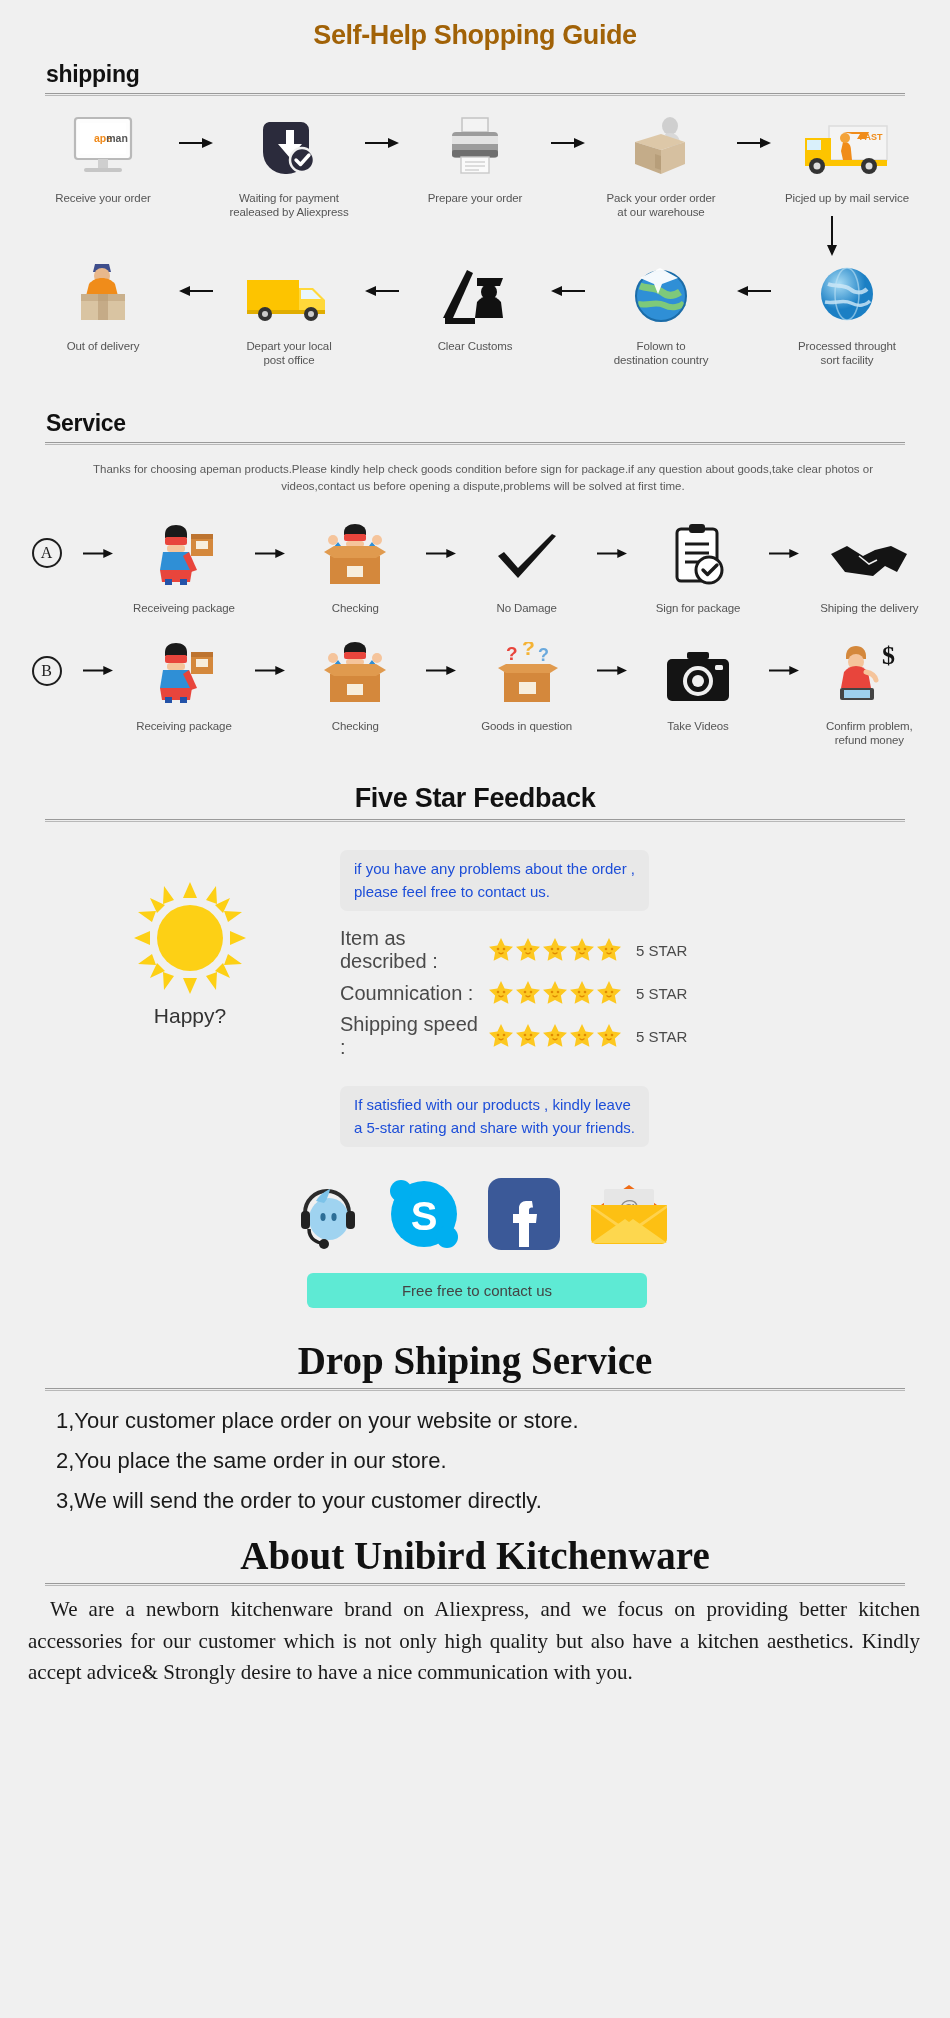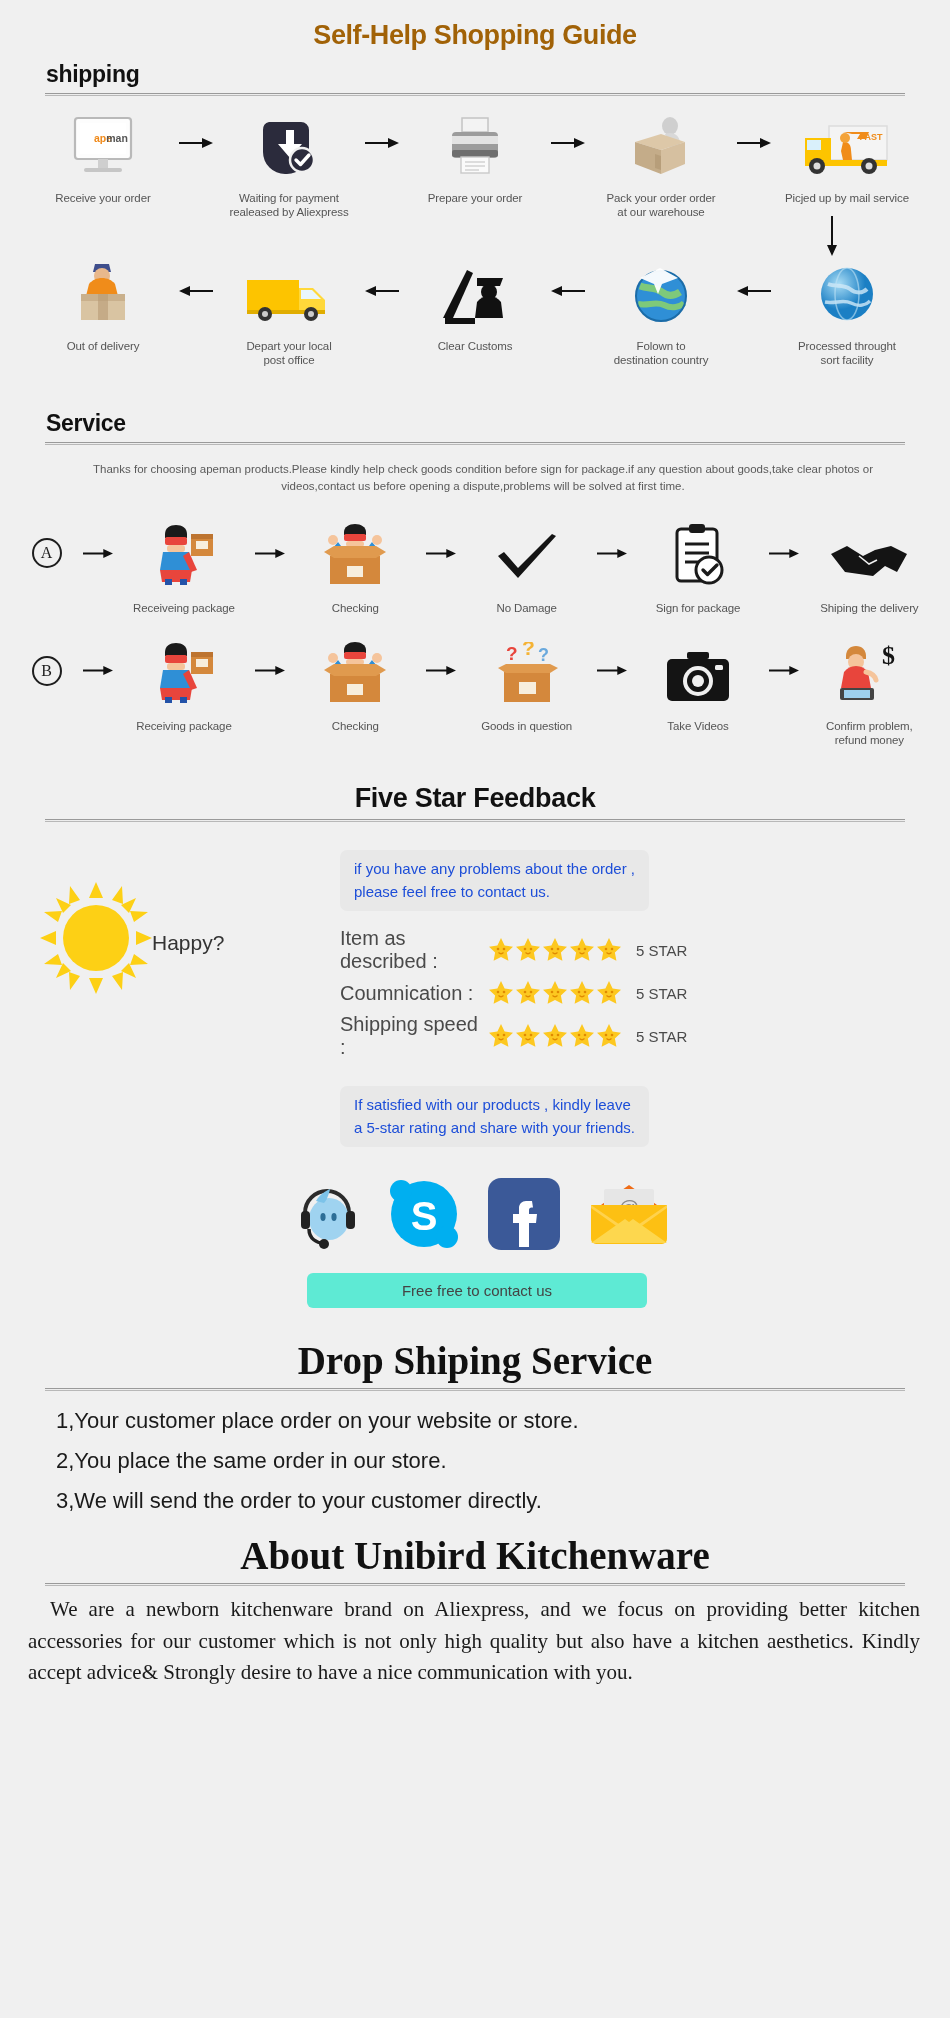--- a/index.html
+++ b/index.html
@@ -76,21 +76,21 @@
   
   .service-note {
     text-align:center; font-size: 11.5px; color:#5a5a5a; line-height:1.55;
     padding: 16px 60px 0 76px;
   }
 
   
   .feedback {
     display:flex; align-items:flex-start; padding: 22px 40px 0 40px;
   }
-  .feedback-left { width: 300px; display:flex; flex-direction:row; align-items:center; padding-top:38px;text-align:right; }
+  .feedback-left { width: 300px; display:flex; flex-direction:column; align-items:center; padding-top:38px;text-align:right; }
   .mood-label { font-size:21px; color:#333; margin-top:6px; }
   .feedback-right { flex:1; padding-top: 6px; }
 
   .bubble {
     background:#e8e8e8; border-radius:7px; color:#1d4ed8;
     font-size:15px; line-height:1.5; padding:8px 14px; display:inline-block;
   }
   .rate-table { margin-top: 16px; }
   .rate-row { display:flex; align-items:center; margin-bottom: 7px; }
   .rate-lbl { width: 148px; font-size:20px; color:#4a4a4a; }

